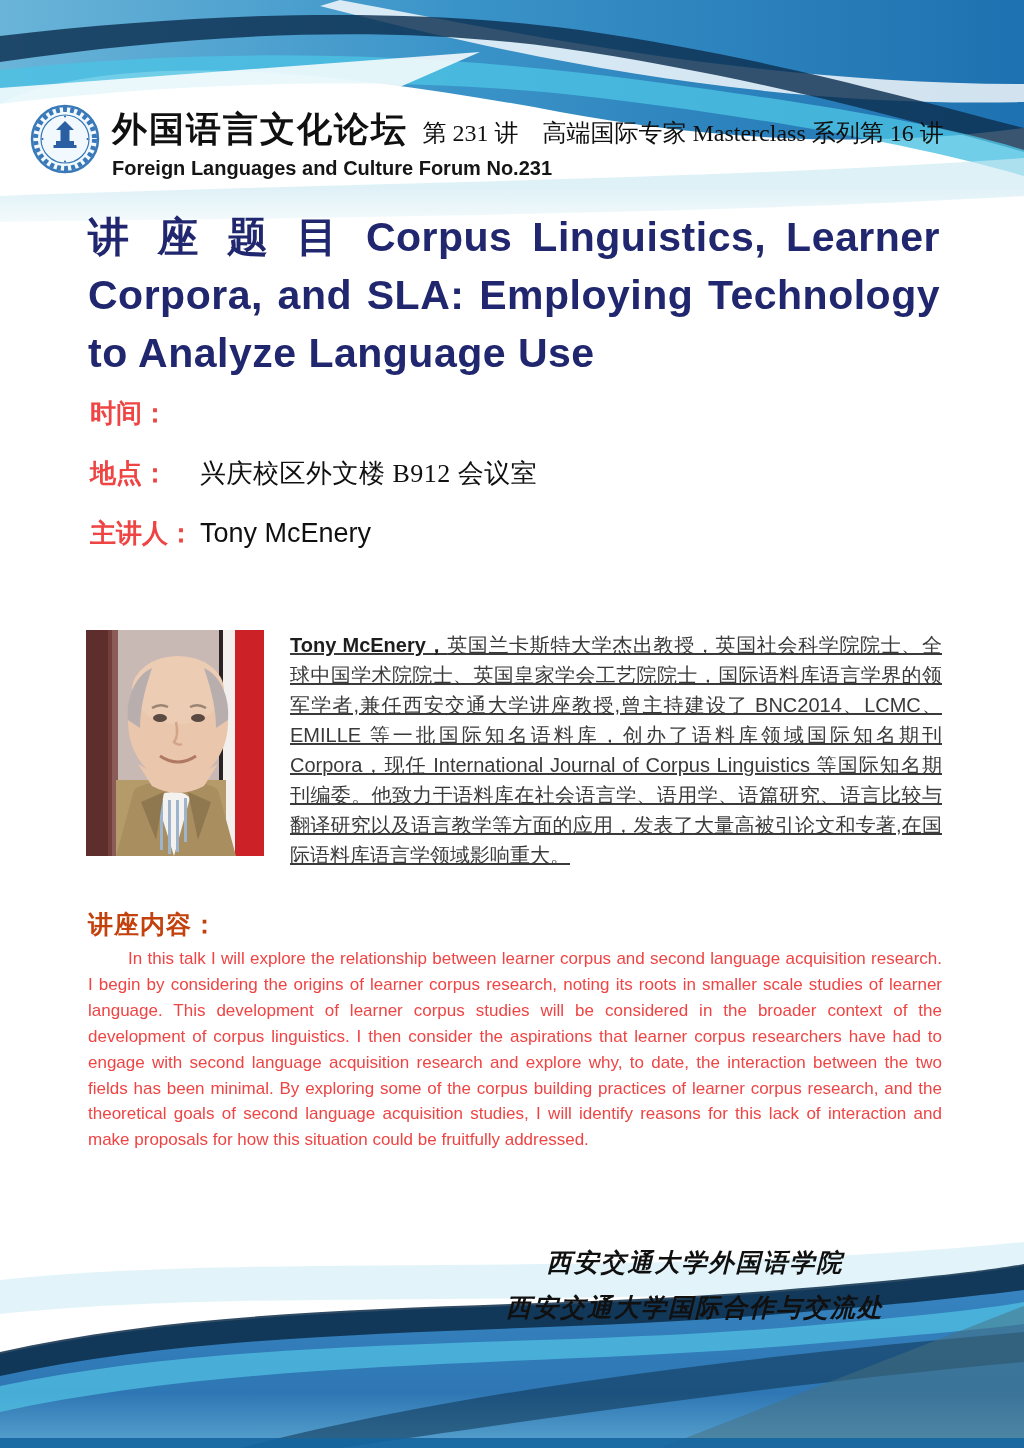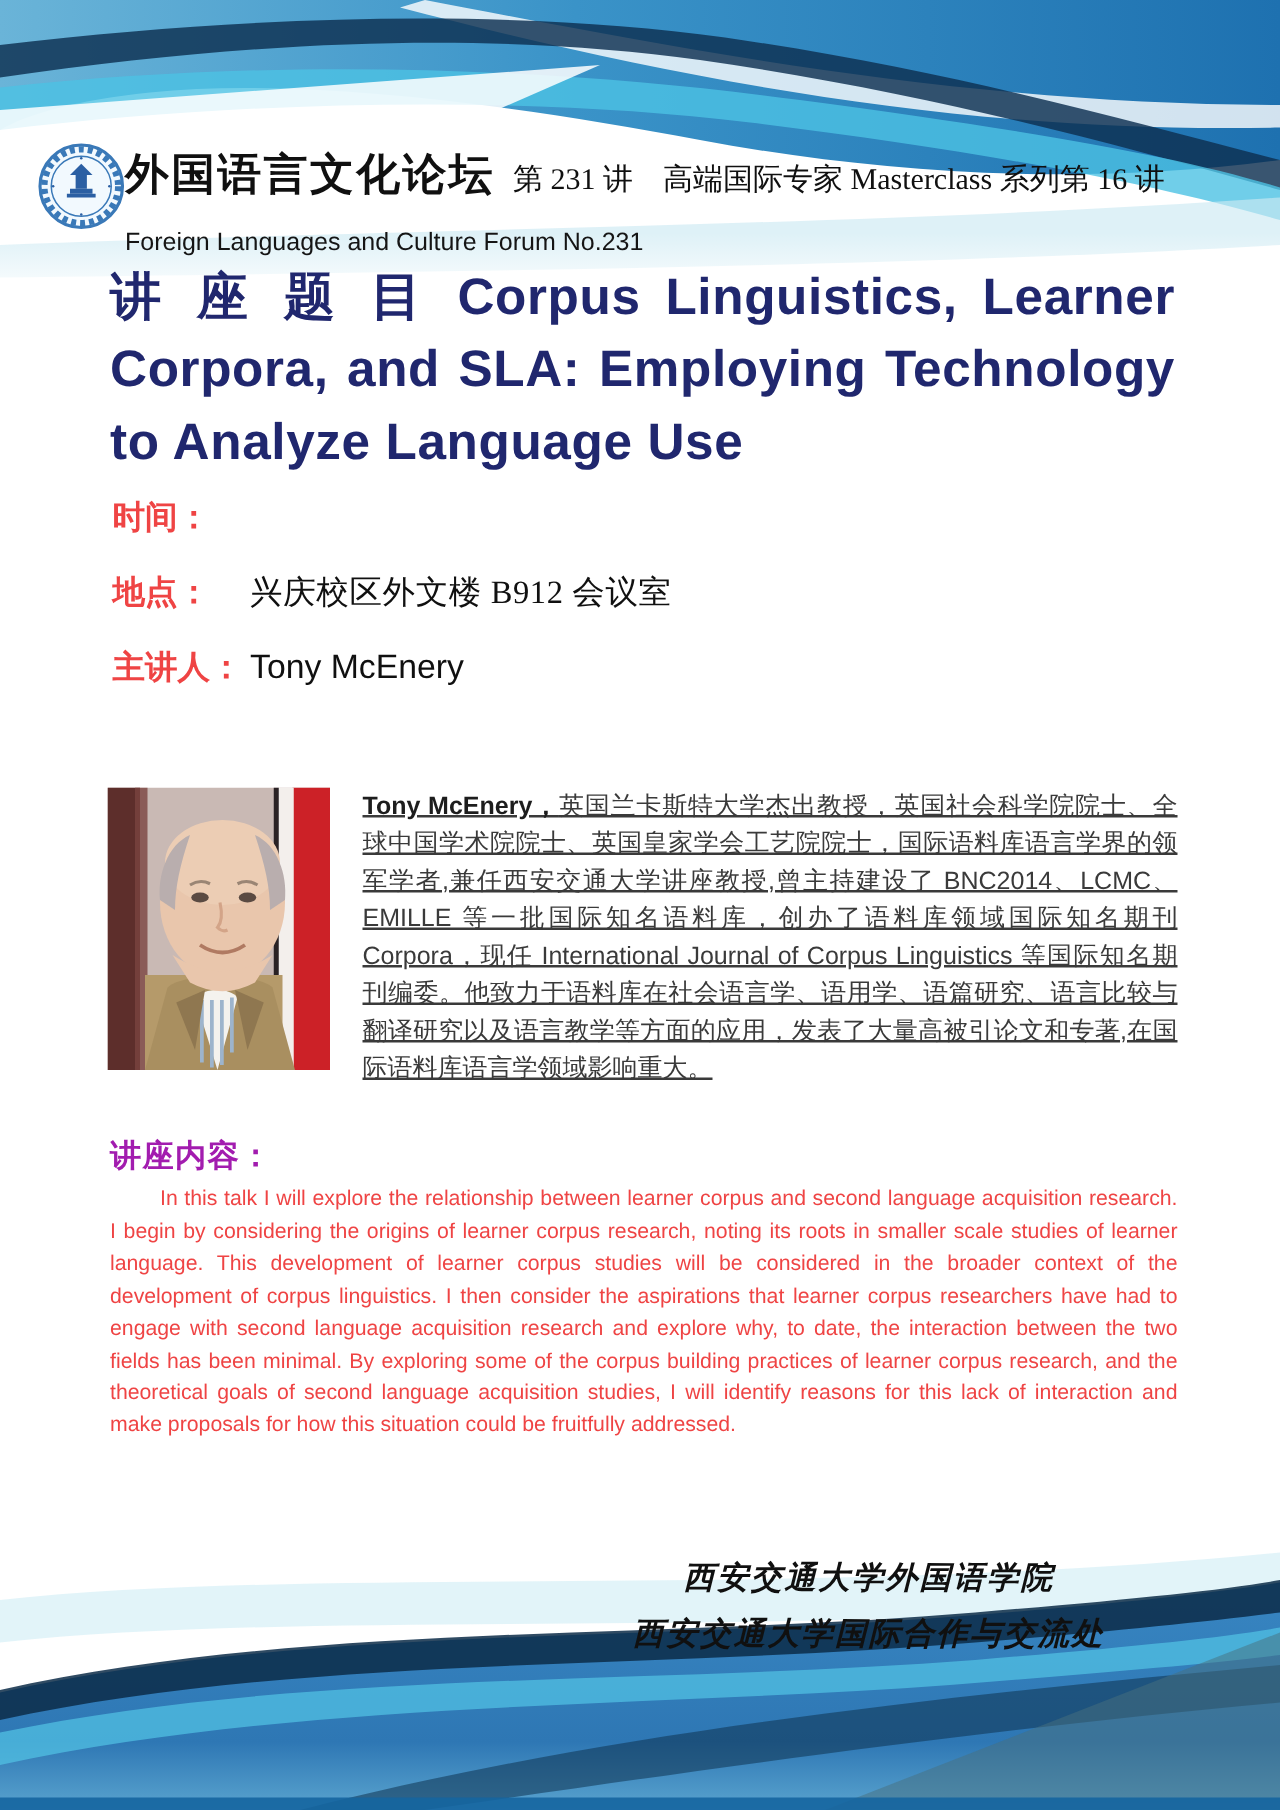--- a/index.html
+++ b/index.html
@@ -12,35 +12,35 @@
     overflow: hidden;
     font-family: "Liberation Sans", "DejaVu Sans", sans-serif;
   }
   .abs { position: absolute; }
 
   
   #top-wave   { top: 0; left: 0; width: 1024px; height: 240px; }
   #bottom-wave{ bottom: 0; left: 0; width: 1024px; height: 212px; }
 
   
-  #header { top: 114px; left: 30px; display: flex; align-items: flex-start; gap: 0; }
+  #header { top: 104px; left: 30px; display: flex; align-items: flex-start; gap: 12px; }
   #header .logo { width: 70px; height: 70px; flex: 0 0 auto; }
   .header-text { padding-top: 2px; }
   .header-line1 { white-space: nowrap; }
   .cn-big {
     font-family: "Liberation Serif", "DejaVu Serif", serif;
     font-weight: 700; font-size: 35px; color: #101010; letter-spacing: 2px;
   }
   .cn-small {
     font-family: "Liberation Serif", "DejaVu Serif", serif;
     font-size: 24px; color: #101010; margin-left: 10px;
   }
   .header-line2 {
-    margin-top: 20px;
-    font-size: 20px; font-weight: 400; color: #151515;
+    margin-top: 4px;
+    font-size: 20px; font-weight: 700; color: #151515;
   }
 
   
   #title-block { top: 208px; left: 88px; width: 852px; color: #20276e; }
   #title-block .t-line {
     font-size: 41px; font-weight: 700; line-height: 58px;
     letter-spacing: 0.5px;
   }
   #title-block .just { text-align: justify; text-align-last: justify; }
 
@@ -68,21 +68,21 @@
     flex: 1; font-size: 20px; line-height: 30px; color: #3a3a3a;
     text-align: justify;
     text-decoration: underline;
   }
   #bio-text .bio-name { font-weight: 700; color: #1d1d1d; }
 
   
   #content-heading {
     top: 908px; left: 88px;
     font-family: "Liberation Serif", "DejaVu Serif", serif;
-    font-weight: 700; font-size: 25px; color: #a21caf; letter-spacing: 1px;
+    font-weight: 700; font-size: 25px; color: #c2410c; letter-spacing: 1px;
   }
   #abstract {
     top: 946px; left: 88px; width: 854px;
     font-size: 17px; line-height: 25.9px; color: #ef4444;
     text-align: justify; text-indent: 40px;
   }
 
   
   #footer-orgs {
     top: 1240px; left: 420px; width: 550px;

